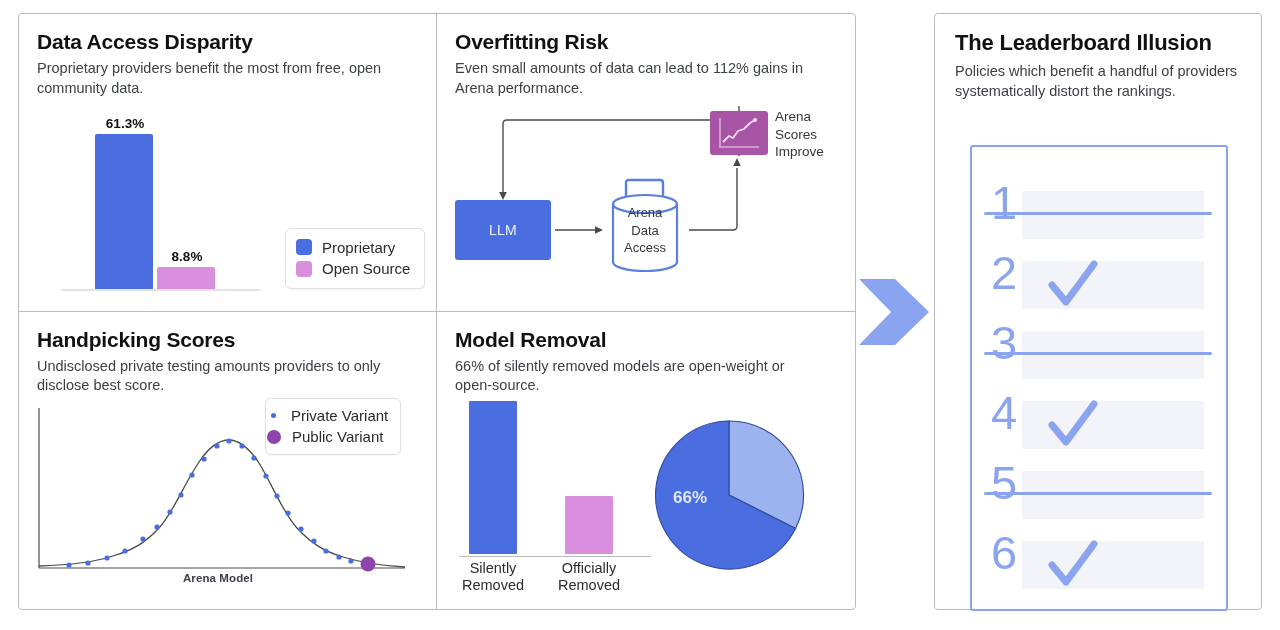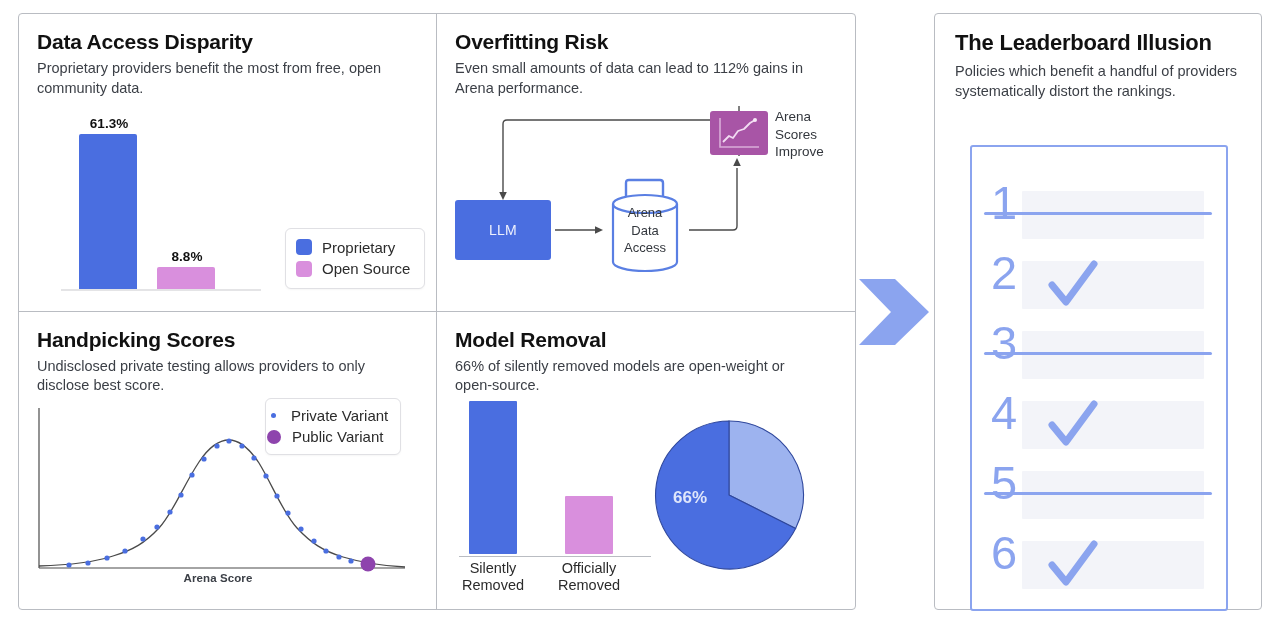--- a/index.html
+++ b/index.html
@@ -102,21 +102,21 @@
 
   <div class="grid-card">
 
     <div class="quad b1">
       <div class="q-title">Data Access Disparity</div>
       <div class="q-sub">Proprietary providers benefit the most from free, open community data.</div>
 
       <div class="p1-plot">
         <div class="p1-axis"></div>
 
-        <div class="bar-wrap" style="left:30px;width:60px;padding-left:12px;">
+        <div class="bar-wrap" style="left:46px;width:60px;padding-left:12px;">
           <div class="bar-val">61.3%</div>
           <div class="bar-rect" style="height:155px;width:58px;background:#4a6ee0;"></div>
         </div>
 
         <div class="bar-wrap" style="left:120px;width:60px;">
           <div class="bar-val">8.8%</div>
           <div class="bar-rect" style="height:22px;width:58px;background:#d98fdd;"></div>
         </div>
 
         <div class="legend-box" style="left:248px;bottom:10px;">
@@ -180,21 +180,21 @@
         <div class="chart-lbl">
           <div>Arena</div>
           <div>Scores</div>
           <div>Improve</div>
         </div>
       </div>
     </div>
 
     <div class="quad b3">
       <div class="q-title">Handpicking Scores</div>
-      <div class="q-sub" style="max-width:392px;">Undisclosed private testing allows providers to only disclose best score.</div>
+      <div class="q-sub" style="max-width:392px;">Undisclosed private testing amounts providers to only disclose best score.</div>
 
       <div class="p3-plot">
         <svg width="382" height="180" viewBox="0 0 382 180" style="position:absolute;left:0;top:0;">
 
           <path d="M6,8 L6,168" stroke="#4a4a4a" stroke-width="1.2" fill="none"></path>
           <path d="M6,168 L372,168" stroke="#4a4a4a" stroke-width="1.2" fill="none"></path>
 
           <path d="M6,166 C40,165 62,162 80,156 C100,150 112,143 126,128
                    C140,113 150,86 166,62 C176,47 186,40 196,40
                    C206,40 216,48 226,63 C240,86 250,113 264,128
@@ -221,21 +221,21 @@
             <circle cx="268" cy="129" r="2.6"></circle>
             <circle cx="281" cy="141" r="2.6"></circle>
             <circle cx="293" cy="151" r="2.6"></circle>
             <circle cx="306" cy="157" r="2.6"></circle>
             <circle cx="318" cy="161" r="2.6"></circle>
           </g>
 
           <circle cx="335" cy="164" r="7.5" fill="#8e44ad"></circle>
         </svg>
 
-        <div class="p3-xlabel">Arena Score</div>
+        <div class="p3-xlabel">Arena Model</div>
 
         <div class="legend-box" style="left:232px;top:-2px;padding:6px 12px 6px 0;">
           <div class="legend-row">
             <span class="legend-dot" style="width:5px;height:5px;background:#4a6ee0;margin-left:5px;margin-right:5px;"></span>
             <span class="legend-txt">Private Variant</span>
           </div>
           <div class="legend-row">
             <span class="legend-dot" style="width:14px;height:14px;background:#8e44ad;margin-left:1px;margin-right:1px;"></span>
             <span class="legend-txt">Public Variant</span>
           </div>

